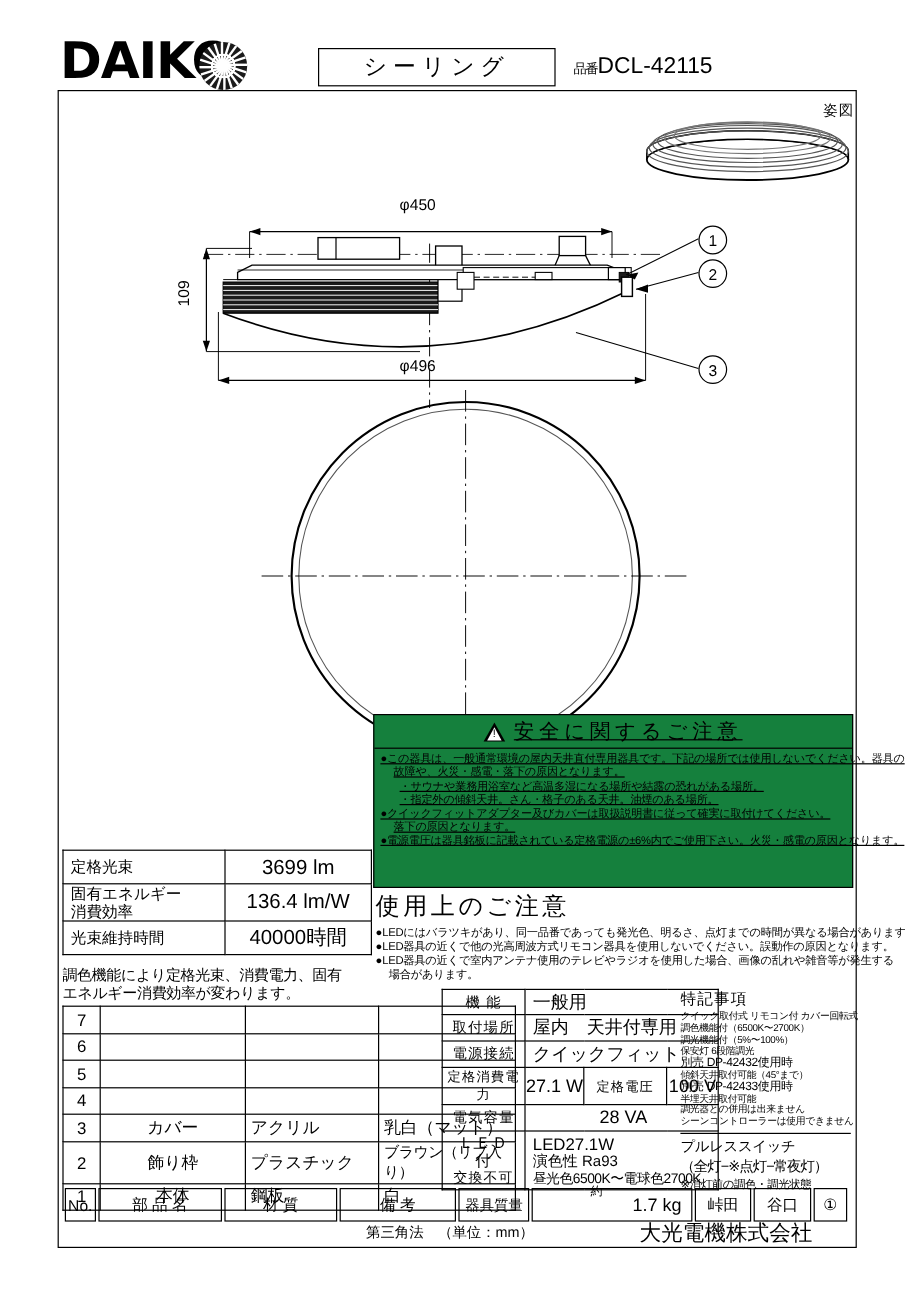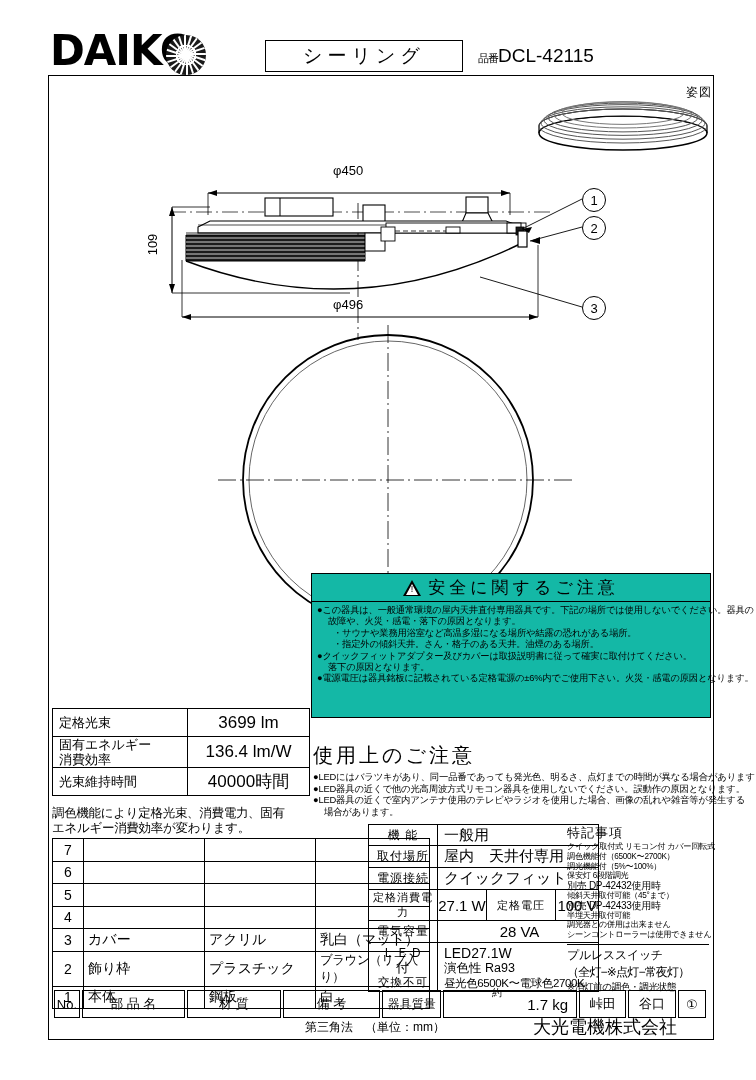--- a/index.html
+++ b/index.html
@@ -32,21 +32,21 @@
   
   .sec{position:absolute;left:150px;top:165px;width:460px;height:175px;}
   .dimtxt{position:absolute;font-size:13px;white-space:nowrap;}
   .balloon{position:absolute;width:22px;height:22px;border:1.3px solid #000;border-radius:50%;
         font-size:13px;display:flex;align-items:center;justify-content:center;background:#fff;}
 
   
   .plan{position:absolute;left:180px;top:325px;width:420px;height:290px;}
 
   
-  .safety{position:absolute;left:311px;top:573px;width:398px;height:143px;border:1.2px solid #000;background:#14b8a6;}
+  .safety{position:absolute;left:311px;top:595px;width:398px;height:143px;border:1.2px solid #000;background:#15803d;text-decoration:underline;}
   .safety-hd{height:27px;border-bottom:1.2px solid #000;display:flex;align-items:center;
         justify-content:center;gap:7px;}
   .safety-hd .tt{font-size:17px;letter-spacing:4px;}
   .warn-tri{width:0;height:0;border-left:9px solid transparent;border-right:9px solid transparent;
         border-bottom:16px solid #000;position:relative;}
   .warn-tri::after{content:"";position:absolute;left:-6px;top:4px;width:0;height:0;
         border-left:6px solid transparent;border-right:6px solid transparent;border-bottom:11px solid #fff;}
   .warn-tri::before{content:"!";position:absolute;left:-1.5px;top:5px;font-size:9px;line-height:1;z-index:2;}
   .safety-body{padding:3px 5px 0 5px;}
   .sline{font-size:9.3px;line-height:11.4px;letter-spacing:-0.2px;white-space:nowrap;}
@@ -63,21 +63,21 @@
   .spec{position:absolute;left:52px;top:708px;width:258px;border-collapse:collapse;}
   .spec td{border:1.1px solid #000;height:27px;font-size:14px;padding:0 6px;}
   .spec td.k{width:122px;font-size:13px;line-height:15px;margin-top:10px;}
   .spec td.v{text-align:center;font-size:17px;}
   .note-cs{position:absolute;left:52px;top:806px;width:258px;font-size:12.5px;line-height:15px;letter-spacing:-0.3px;}
 
   
   .parts{position:absolute;left:52px;top:838px;border-collapse:collapse;}
   .parts td{border:1.1px solid #000;font-size:14px;height:21.5px;padding:0 4px;}
   .parts td.no{width:22px;text-align:center;}
-  .parts td.nm{width:112px;}
+  .parts td.nm{width:112px;text-align:center;}
   .parts td.mt{width:102px;}
   .parts td.rm{width:105px;}
 
   
   .rspec{position:absolute;left:368px;border-collapse:collapse;padding-left:12px;}
   .rspec td{border:1.1px solid #000;font-size:13px;padding:0 3px;}
   .rspec td.k{width:62px;text-align:center;letter-spacing:1px;font-size:12px;}
   .rspec td.v{font-size:15px;padding-left:6px;}
 
   

